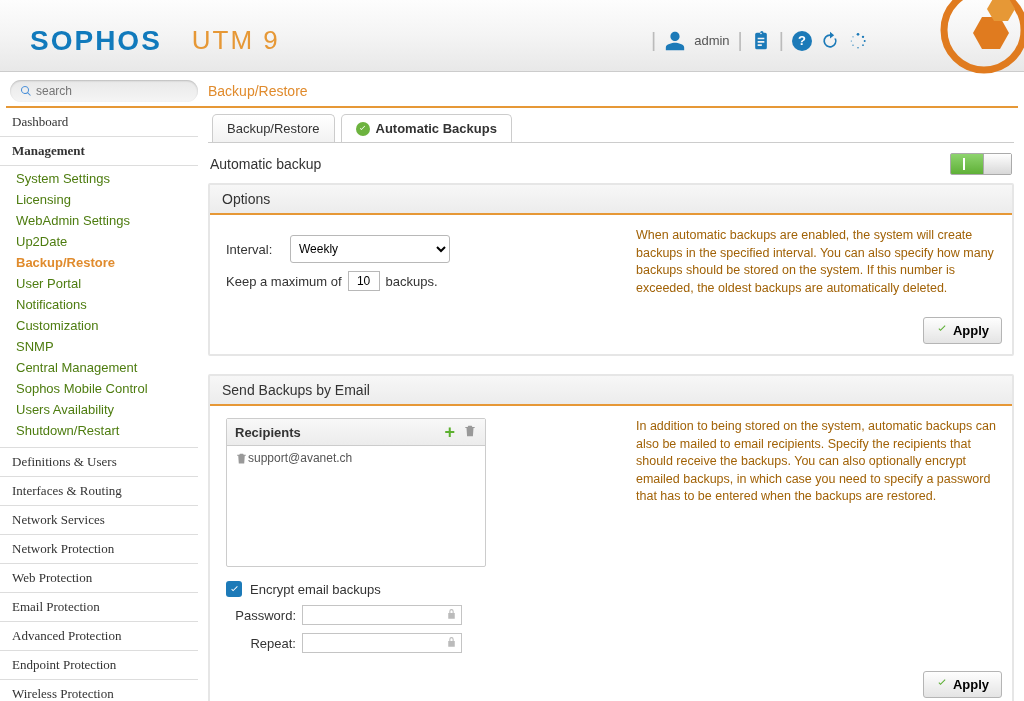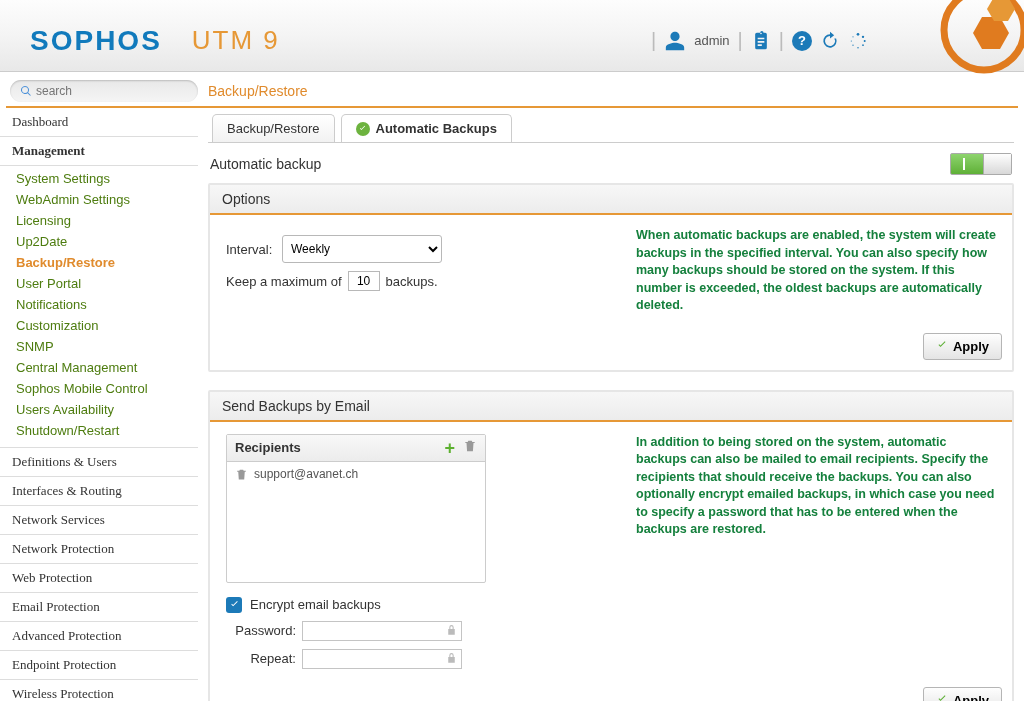--- a/index.html
+++ b/index.html
@@ -74,40 +74,40 @@
 }
 .toggle .bar { position: absolute; left: 12px; top: 4px; width: 2px; height: 12px; background: #fff;}
 
 .panel { border: 2px solid #e6e6e6; border-radius: 2px; margin-bottom: 18px; background: #fff;}
 .panel-head {
   background: linear-gradient(to bottom, #f7f7f7, #ececec);
   padding: 6px 12px; font-size: 14px; border-bottom: 2px solid #e69836;
 }
 .panel-body { padding: 12px 16px; display: flex; gap: 20px; }
 .panel-left { width: 390px; }
-.panel-right { flex: 1; font-size: 12.5px; color: #15803d; line-height: 1.4; font-weight: bold;}
-.form-row { display: flex; align-items: center; margin: 8px 0;}
+.panel-right { flex: 1; font-size: 12.5px; color: #a16207; line-height: 1.4;}
+.form-row { display: flex; align-items: center; gap: 8px; margin: 8px 0;}
 .form-row label { width: 56px; text-align: left; }
 select.interval { width: 160px; height: 28px; border: 1px solid #b8b8b8; border-radius: 3px; font-size: 12px; padding: 0 4px; background: #fff;}
 input.small-num { width: 32px; height: 20px; border: 1px solid #b8b8b8; text-align: center; font-size: 12px;}
 .panel-footer { padding: 6px 10px 10px 10px; display: flex; justify-content: flex-end;}
 .apply-btn {
   border: 1px solid #b5b5b5; border-radius: 3px;
   background: linear-gradient(to bottom, #fefefe, #e4e4e4);
   padding: 5px 12px; font-size: 13px; font-weight: 700;
   display: flex; align-items: flex-start; gap: 5px; cursor: pointer;
 }
 .apply-btn svg { width: 12px; height: 12px; }
 
 .recip-box { border: 1px solid #ccc; border-radius: 2px; width: 260px; background:#fff;}
 .recip-head { display: flex; align-items: center; justify-content: space-between; padding: 4px 8px; border-bottom: 1px solid #ccc; background: linear-gradient(to bottom,#f8f8f8,#ececec); font-weight: 700; font-size: 13px;}
 .recip-head .actions { display:flex; gap:8px; align-items:center;}
 .plus-icon { color: #5cb02f; font-size: 18px; font-weight: 700; cursor:pointer; line-height:1;}
 .trash-icon svg { width: 14px; height: 14px; fill: #999; cursor:pointer;}
-.recip-row { display: flex; align-items: center; gap: 6px; padding: 5px 8px; font-size: 12px; color: #555; height:120px; align-items:flex-start;}
+.recip-row { display: flex; align-items: center; padding: 5px 8px; font-size: 12px; color: #555; height:120px; align-items:flex-start;}
 .recip-row svg { width: 13px; height: 13px; fill: #999; margin-top:1px;}
 .chk-row { display:flex; align-items:center; gap:8px; margin-top: 14px;}
 .chk { width: 16px; height: 16px; border-radius: 3px; background: #1c7ab8; display:flex; align-items:center; justify-content:center;}
 .chk svg { width: 11px; height: 11px; fill:#fff;}
 .pwd-row { display:flex; align-items:center; gap:6px; margin-top:8px;}
 .pwd-row label { width: 70px; text-align: right; font-size: 13px;}
 .pwd-input { position:relative; }
 .pwd-input input { width: 160px; height: 20px; border: 1px solid #c4c4c4; padding: 0 20px 0 4px; font-size: 12px;}
 .pwd-input svg { position:absolute; right:4px; top:3px; width:13px; height:13px; fill:#bbb;}
 .main-wrap { position: relative; }
@@ -163,22 +163,22 @@
   <span class="breadcrumb">Backup/Restore</span>
 </div>
 <hr class="hr-orange">
 
 <div class="layout">
   <div class="sidebar">
     <div class="side-section">Dashboard</div>
     <div class="side-section bold">Management</div>
     <div class="side-items">
       <div class="side-item">System Settings</div>
+      <div class="side-item">Licensing</div>
       <div class="side-item">WebAdmin Settings</div>
-      <div class="side-item">Licensing</div>
       <div class="side-item">Up2Date</div>
       <div class="side-item active">Backup/Restore</div>
       <div class="side-item">User Portal</div>
       <div class="side-item">Notifications</div>
       <div class="side-item">Customization</div>
       <div class="side-item">SNMP</div>
       <div class="side-item">Central Management</div>
       <div class="side-item">Sophos Mobile Control</div>
       <div class="side-item">Users Availability</div>
       <div class="side-item">Shutdown/Restart</div>

